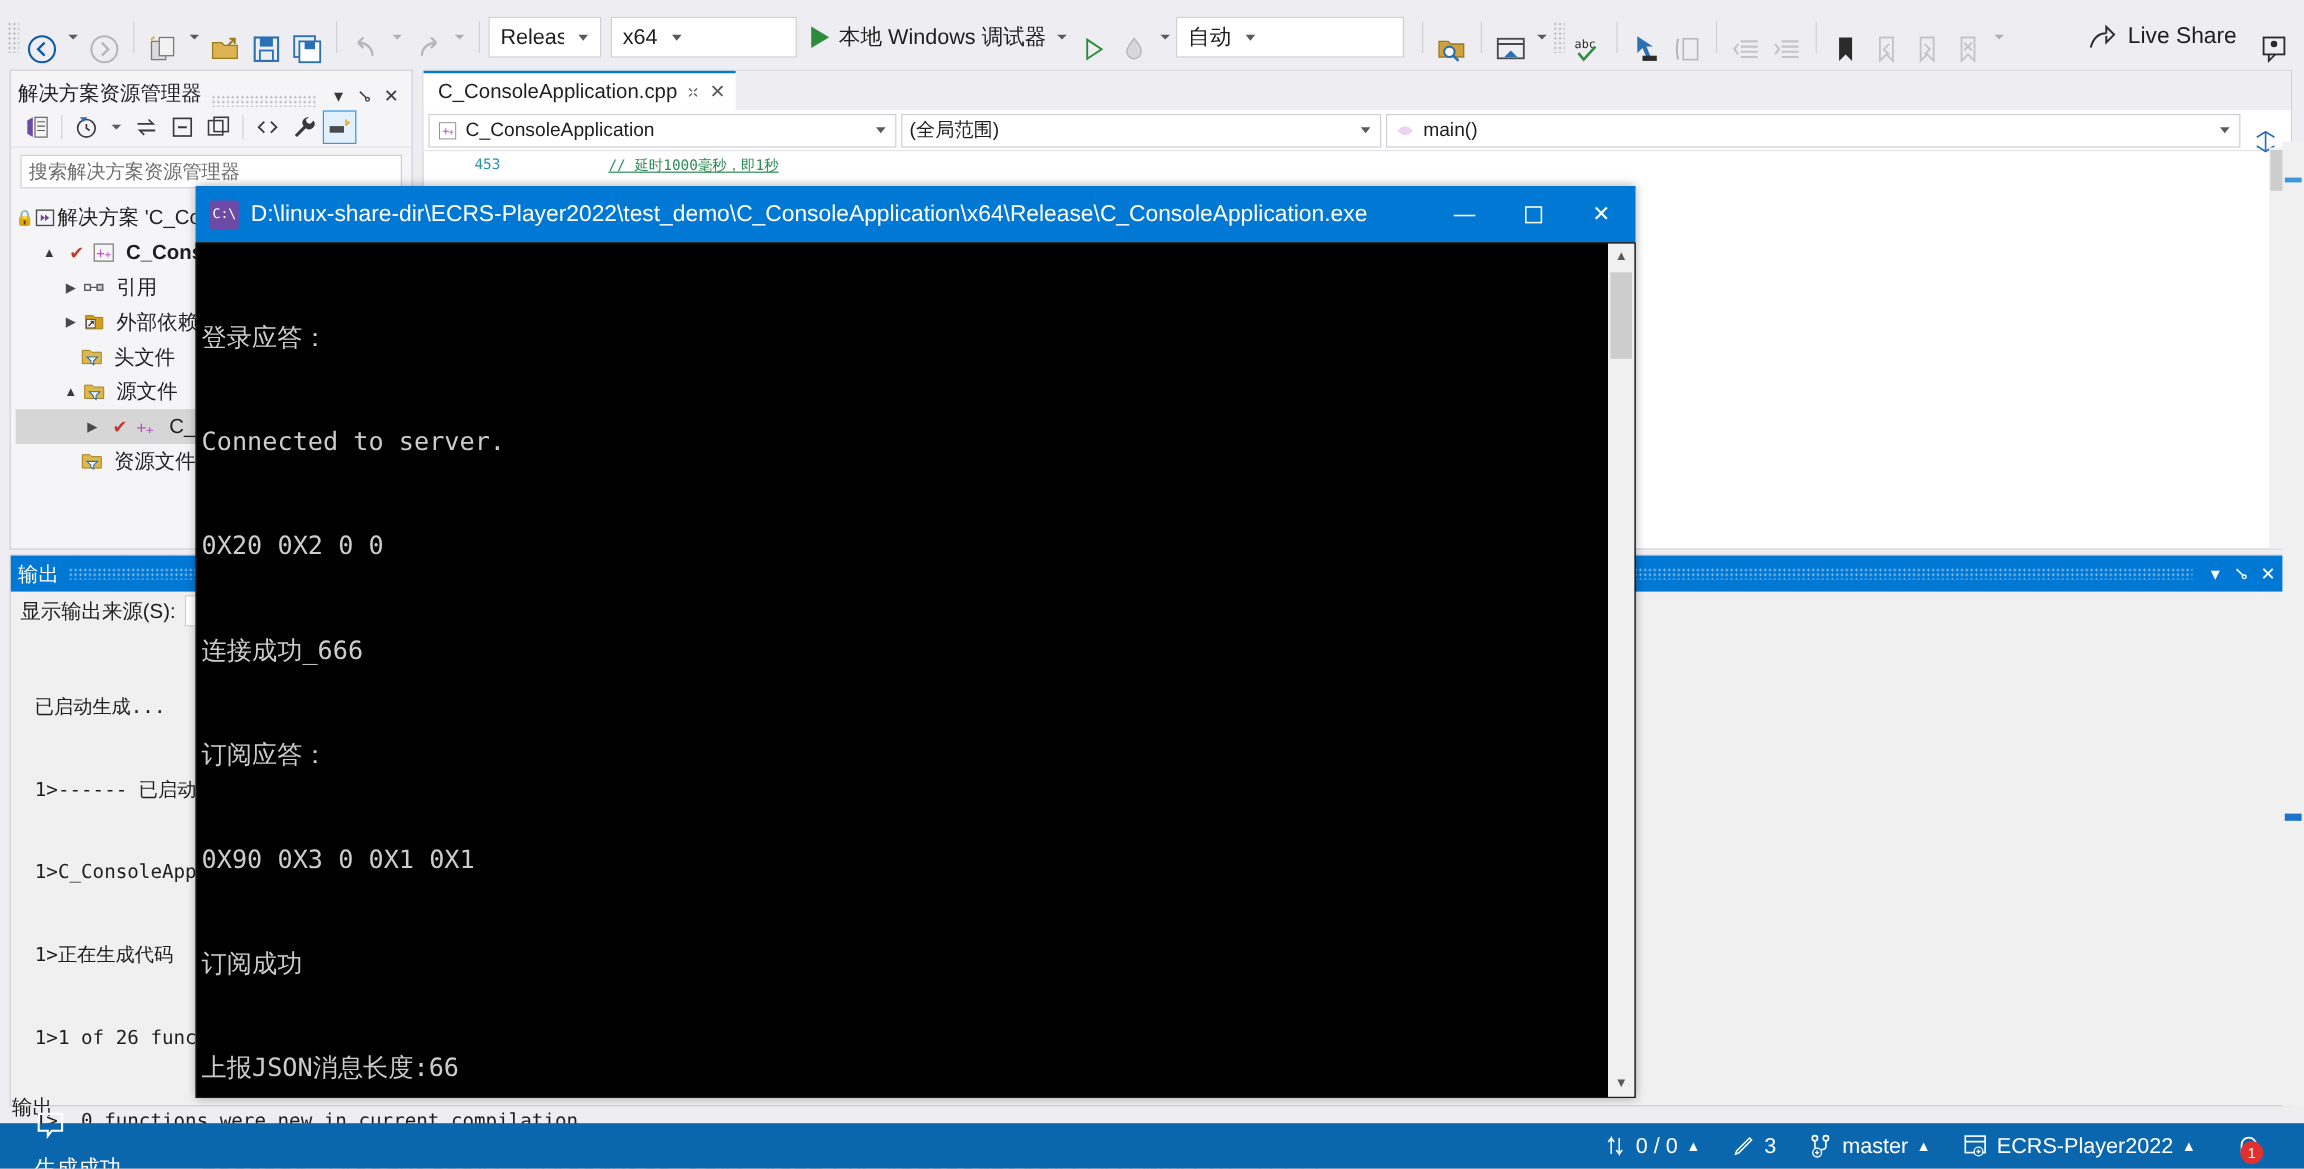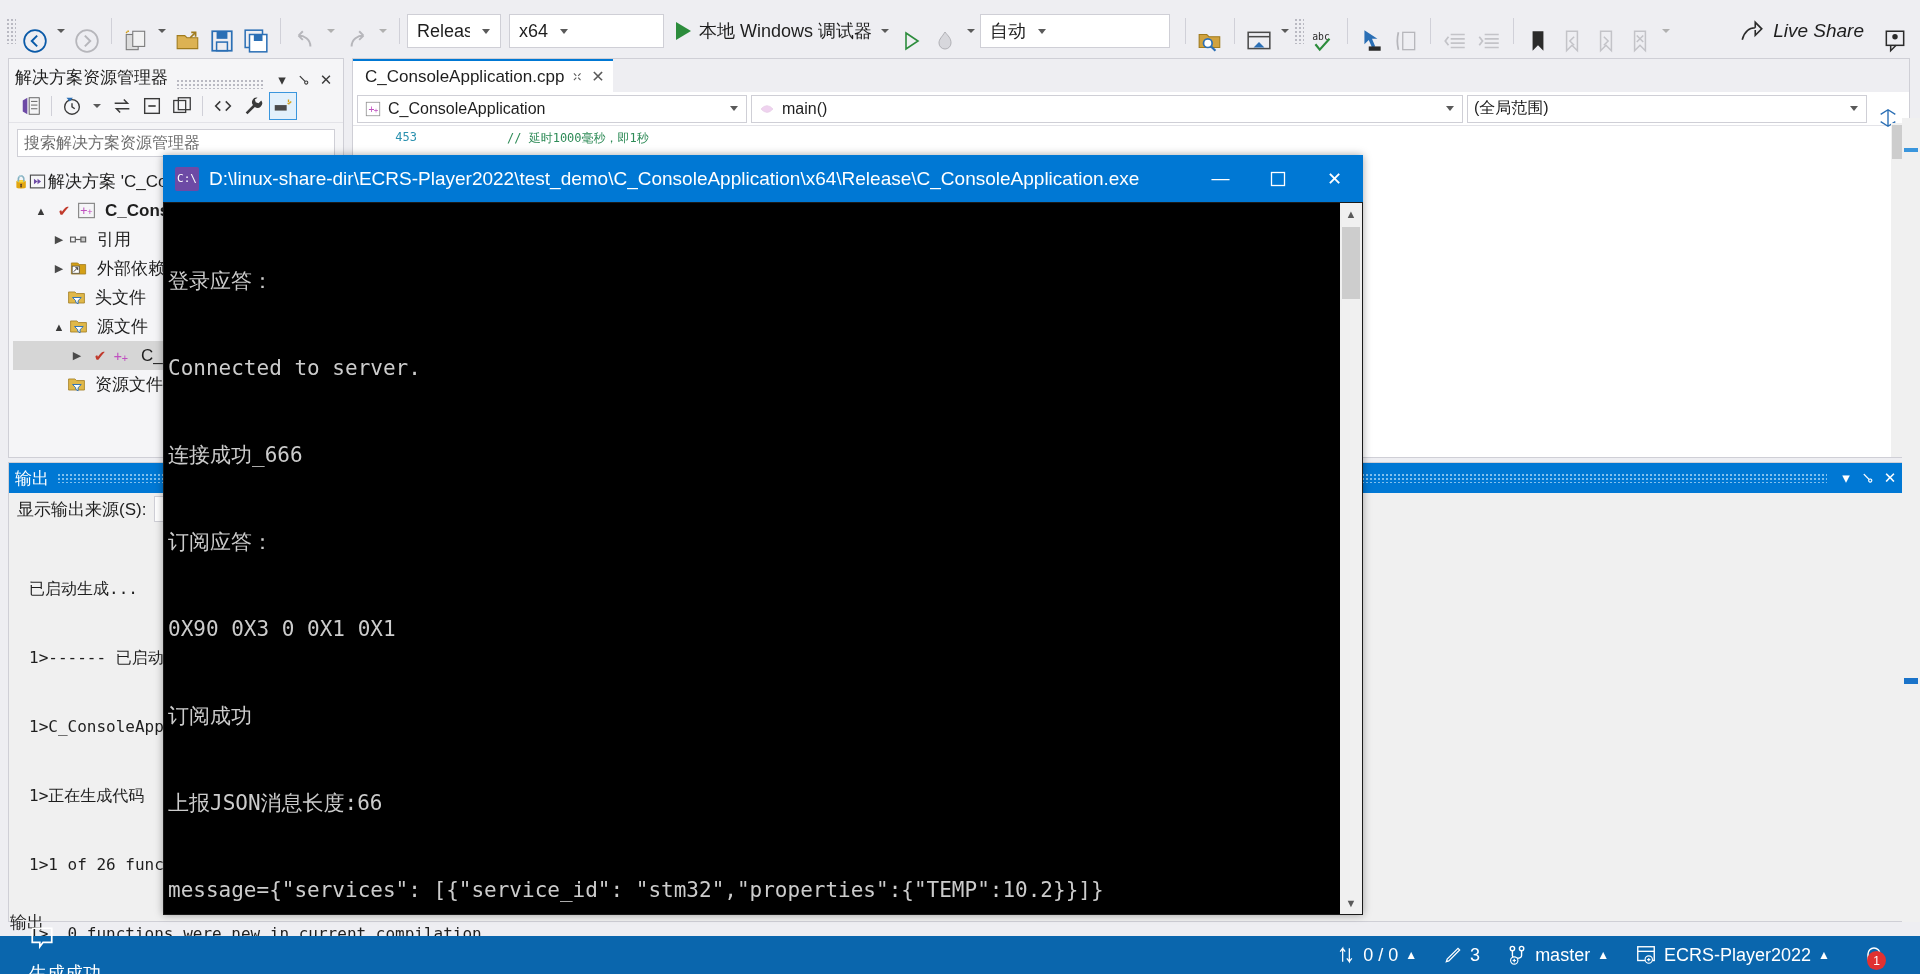--- a/index.html
+++ b/index.html
@@ -37,21 +37,21 @@
     border-top: 5px solid #5a5a5a; margin-right: 6px; margin-left: 12px; }
   .combo-release { width: 94px; }
   .combo-platform { width: 155px; }
   .combo-auto { width: 190px; }
   .run-btn { display: flex; align-items: center; height: 36px; padding: 0 4px;
     font-size: 18px; color: #1e1e1e; white-space: nowrap; }
   .play-tri { width: 0; height: 0; border-top: 9px solid transparent;
     border-bottom: 9px solid transparent; border-left: 15px solid #2c8c3c;
     margin-right: 8px; }
   .live-share { display: flex; align-items: center; gap: 8px; font-size: 19px;
-    color: #1e1e1e; margin-left: 14px; font-style: italic; }
+    color: #1e1e1e; margin-left: 14px; }
   .tb-right { margin-left: auto; display: flex; align-items: center; padding-right: 8px; }
 
   
   .sol-panel { position: absolute; left: 8px; top: 58px; width: 336px; height: 400px;
     background: #f5f5f7; border: 1px solid #cfcfd6; }
   .panel-head { height: 30px; display: flex; align-items: flex-end; padding: 0 6px;
     font-size: 17px; color: #1e1e1e; }
   .panel-head .title { white-space: nowrap; }
   .dotfill { flex: 1; height: 10px; margin: 0 8px;
     background-image: radial-gradient(#b9b9c2 1px, transparent 1px);
@@ -103,21 +103,21 @@
   .nav-combo { height: 28px; border: 1px solid #cfcfd6; background: #fff;
     display: flex; align-items: center; padding: 0 4px 0 6px; font-size: 16px;
     color: #1e1e1e; gap: 6px; }
   .nav-combo .carr { margin-left: auto; width: 0; height: 0;
     border-left: 4px solid transparent; border-right: 4px solid transparent;
     border-top: 5px solid #5a5a5a; margin-right: 4px; }
   .nc1 { width: 390px; } .nc2 { width: 400px; } .nc3 { width: 380px; flex: 1; }
   .code-line { display: flex; font-family: "DejaVu Sans Mono", monospace;
     font-size: 12px; color: #2b91af; padding-top: 4px; }
   .ln { width: 64px; text-align: right; color: #2b91af; }
-  .code-comment { color: #2e8b57; margin-left: 90px; }
+  .code-comment { color: #2e8b57; margin-left: 90px; text-decoration: underline; }
   .ed-scroll-r { position: absolute; right: 0; top: 64px; bottom: 0; width: 18px;
     background: #f0f0f0; }
   .ed-scroll-thumb { position: absolute; right: 1px; top: 2px; width: 16px; height: 34px;
     background: #cdcdcd; }
 
   
   .console { position: absolute; left: 163px; top: 155px; width: 1200px; height: 760px;
     box-shadow: 0 0 8px rgba(0,0,0,.35); }
   .con-title { height: 47px; background: #0078d4; display: flex; align-items: center;
     padding-left: 12px; color: #fff; font-size: 19px; }
@@ -367,29 +367,29 @@
     <div class="ed-navbar">
       <div class="nav-combo nc1">
         <svg width="18" height="18" viewBox="0 0 24 24">
             <rect x="3" y="3" width="18" height="18" fill="none" stroke="#8a8a8a"></rect>
             <text x="6" y="17" font-size="13" fill="#c050c0" font-family="monospace">+</text>
             <text x="13" y="17" font-size="10" fill="#c050c0" font-family="monospace">+</text>
           </svg>
         <span>C_ConsoleApplication</span>
         <span class="carr"></span>
       </div>
+      <div class="nav-combo nc2">
+        <span>(全局范围)</span>
+        <span class="carr"></span>
+      </div>
       <div class="nav-combo nc3">
         <svg width="18" height="18" viewBox="0 0 24 24">
             <path d="M4 12 q8 -9 16 0 q-8 9 -16 0" fill="#c050c0" opacity=".25" stroke="#a040a0"></path>
           </svg>
         <span>main()</span>
-        <span class="carr"></span>
-      </div>
-      <div class="nav-combo nc2">
-        <span>(全局范围)</span>
         <span class="carr"></span>
       </div>
       <div class="tb-btn">
         <svg width="22" height="22" viewBox="0 0 24 24">
             <path d="M12 3 v18 M4 8 l8 -5 l8 5 M4 16 l8 5 l8 -5" fill="none" stroke="#2b6fb5" stroke-width="1.5"></path>
           </svg>
       </div>
     </div>
     <div class="code-line">
       <span class="ln">453</span>
@@ -600,20 +600,21 @@
               <rect x="1.5" y="1.5" width="13" height="13" fill="none" stroke="#fff" stroke-width="1.3"></rect>
             </svg>
         </span>
         <span class="con-btn">✕</span>
       </span>
     </div>
     <div class="con-body">
       <div class="con-text">
         <div>登录应答：</div>
         <div>Connected to server.</div>
+        <div>0X20 0X2 0 0</div>
         <div>连接成功_666</div>
         <div>订阅应答：</div>
         <div>0X90 0X3 0 0X1 0X1</div>
         <div>订阅成功</div>
         <div>上报JSON消息长度:66</div>
         <div>message={"services": [{"service_id": "stm32","properties":{"TEMP":10.2}}]}</div>
         
         
       </div>
       <div class="con-sb">

